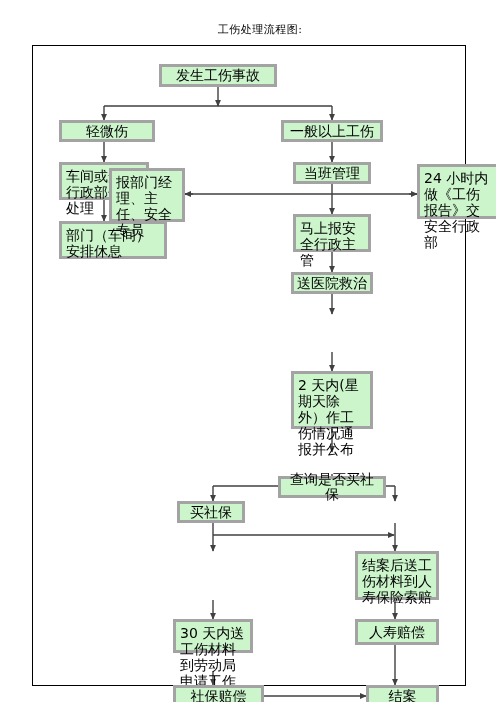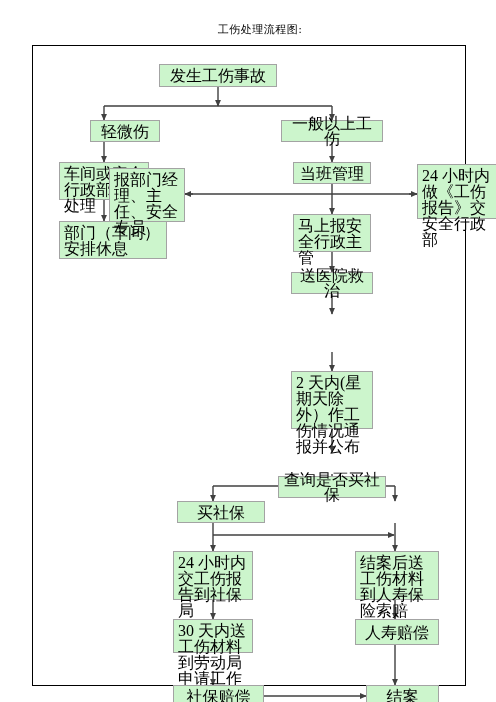--- a/index.html
+++ b/index.html
@@ -31,31 +31,30 @@
     background: #fff;
   }
   #canvas {
     position: absolute;
     left: 0; top: 0;
     width: 434px; height: 641px;
   }
   .node {
     position: absolute;
     background: #ccf5cc;
-    border: 1px solid #a3a3a3;
+    border: 3px solid #a3a3a3;
     color: #000;
-    font-size: 16px;
+    font-size: 14px;
     line-height: 15px;
     text-align: center;
     display: flex;
     align-items: center;
     justify-content: center;
     padding: 1px 3px;
     z-index: 3;
-    font-family: Liberation Serif, serif;
   }
   .node.justify {
     text-align: left;
     justify-content: flex-start;
     align-items: flex-start;
     padding: 3px 4px;
     line-height: 16px;
   }
   svg.edges {
     position: absolute;
@@ -126,21 +125,21 @@
         <path d="M362,599 L362,639" marker-end="url(#ah)"></path>
 
         <path d="M231,650 L333,650" marker-end="url(#ah)"></path>
       </g>
     </svg>
 
     <div class="node" style="left:126px; top:18px; width:118px; height:23px;">
       <span>发生工伤事故</span>
     </div>
 
-    <div class="node" style="left:26px; top:74px; width:70px; height:22px;margin-left:31px;">
+    <div class="node" style="left:26px; top:74px; width:96px; height:22px;">
       <span>轻微伤</span>
     </div>
 
     <div class="node" style="left:248px; top:74px; width:102px; height:22px;">
       <span>一般以上工伤</span>
     </div>
 
     <div class="node justify" style="left:26px; top:116px; width:90px; height:38px;">
       <span>车间或安全行政部包扎处理</span>
     </div>
@@ -171,28 +170,25 @@
 
 
     <div class="node justify" style="left:258px; top:325px; width:82px; height:58px;">
       <span>2 天内(星期天除外）作工伤情况通报并公布</span>
     </div>
 
     <div class="node" style="left:245px; top:430px; width:108px; height:22px;">
       <span>查询是否买社保</span>
     </div>
 
-    <div class="node" style="left:144px; top:455px; width:88px; height:22px;">
+    <div class="node" style="left:144px; top:455px; width:68px; height:22px;">
       <span>买社保</span>
     </div>
 
 
-    <div class="node justify" style="left:140px; top:505px; width:80px; height:49px;">
-      <span>24 小时内交工伤报告到社保局</span>
-    </div>
 
     <div class="node justify" style="left:140px; top:573px; width:80px; height:34px;">
       <span>30 天内送工伤材料到劳动局申请工作认定</span>
     </div>
 
     <div class="node" style="left:140px; top:639px; width:91px; height:22px;">
       <span>社保赔偿</span>
     </div>
 
     <div class="node justify" style="left:322px; top:505px; width:84px; height:49px;">

